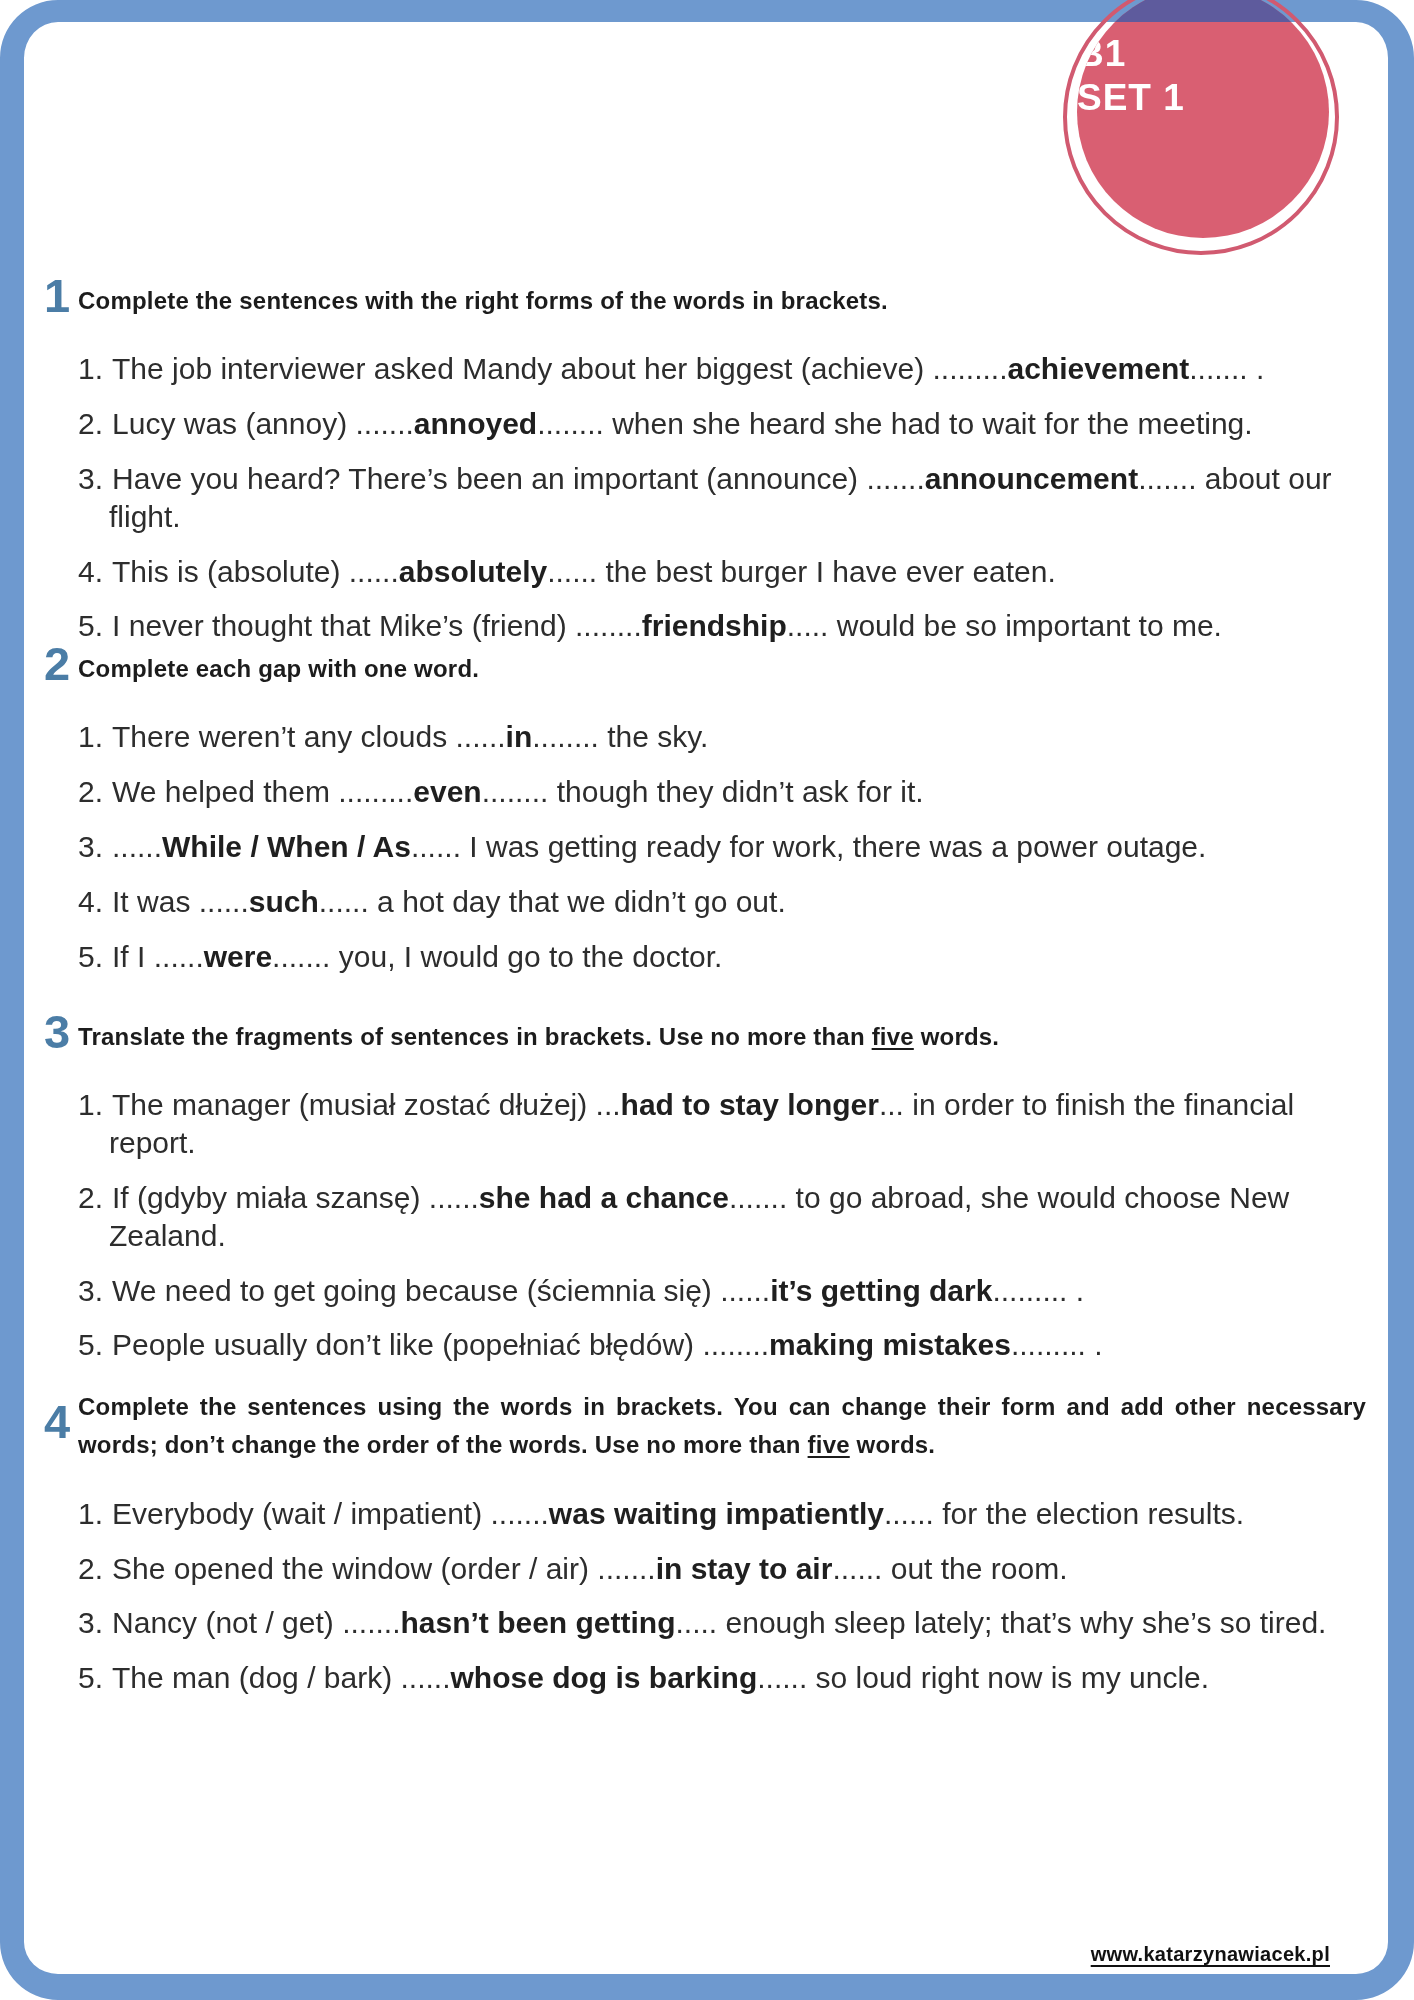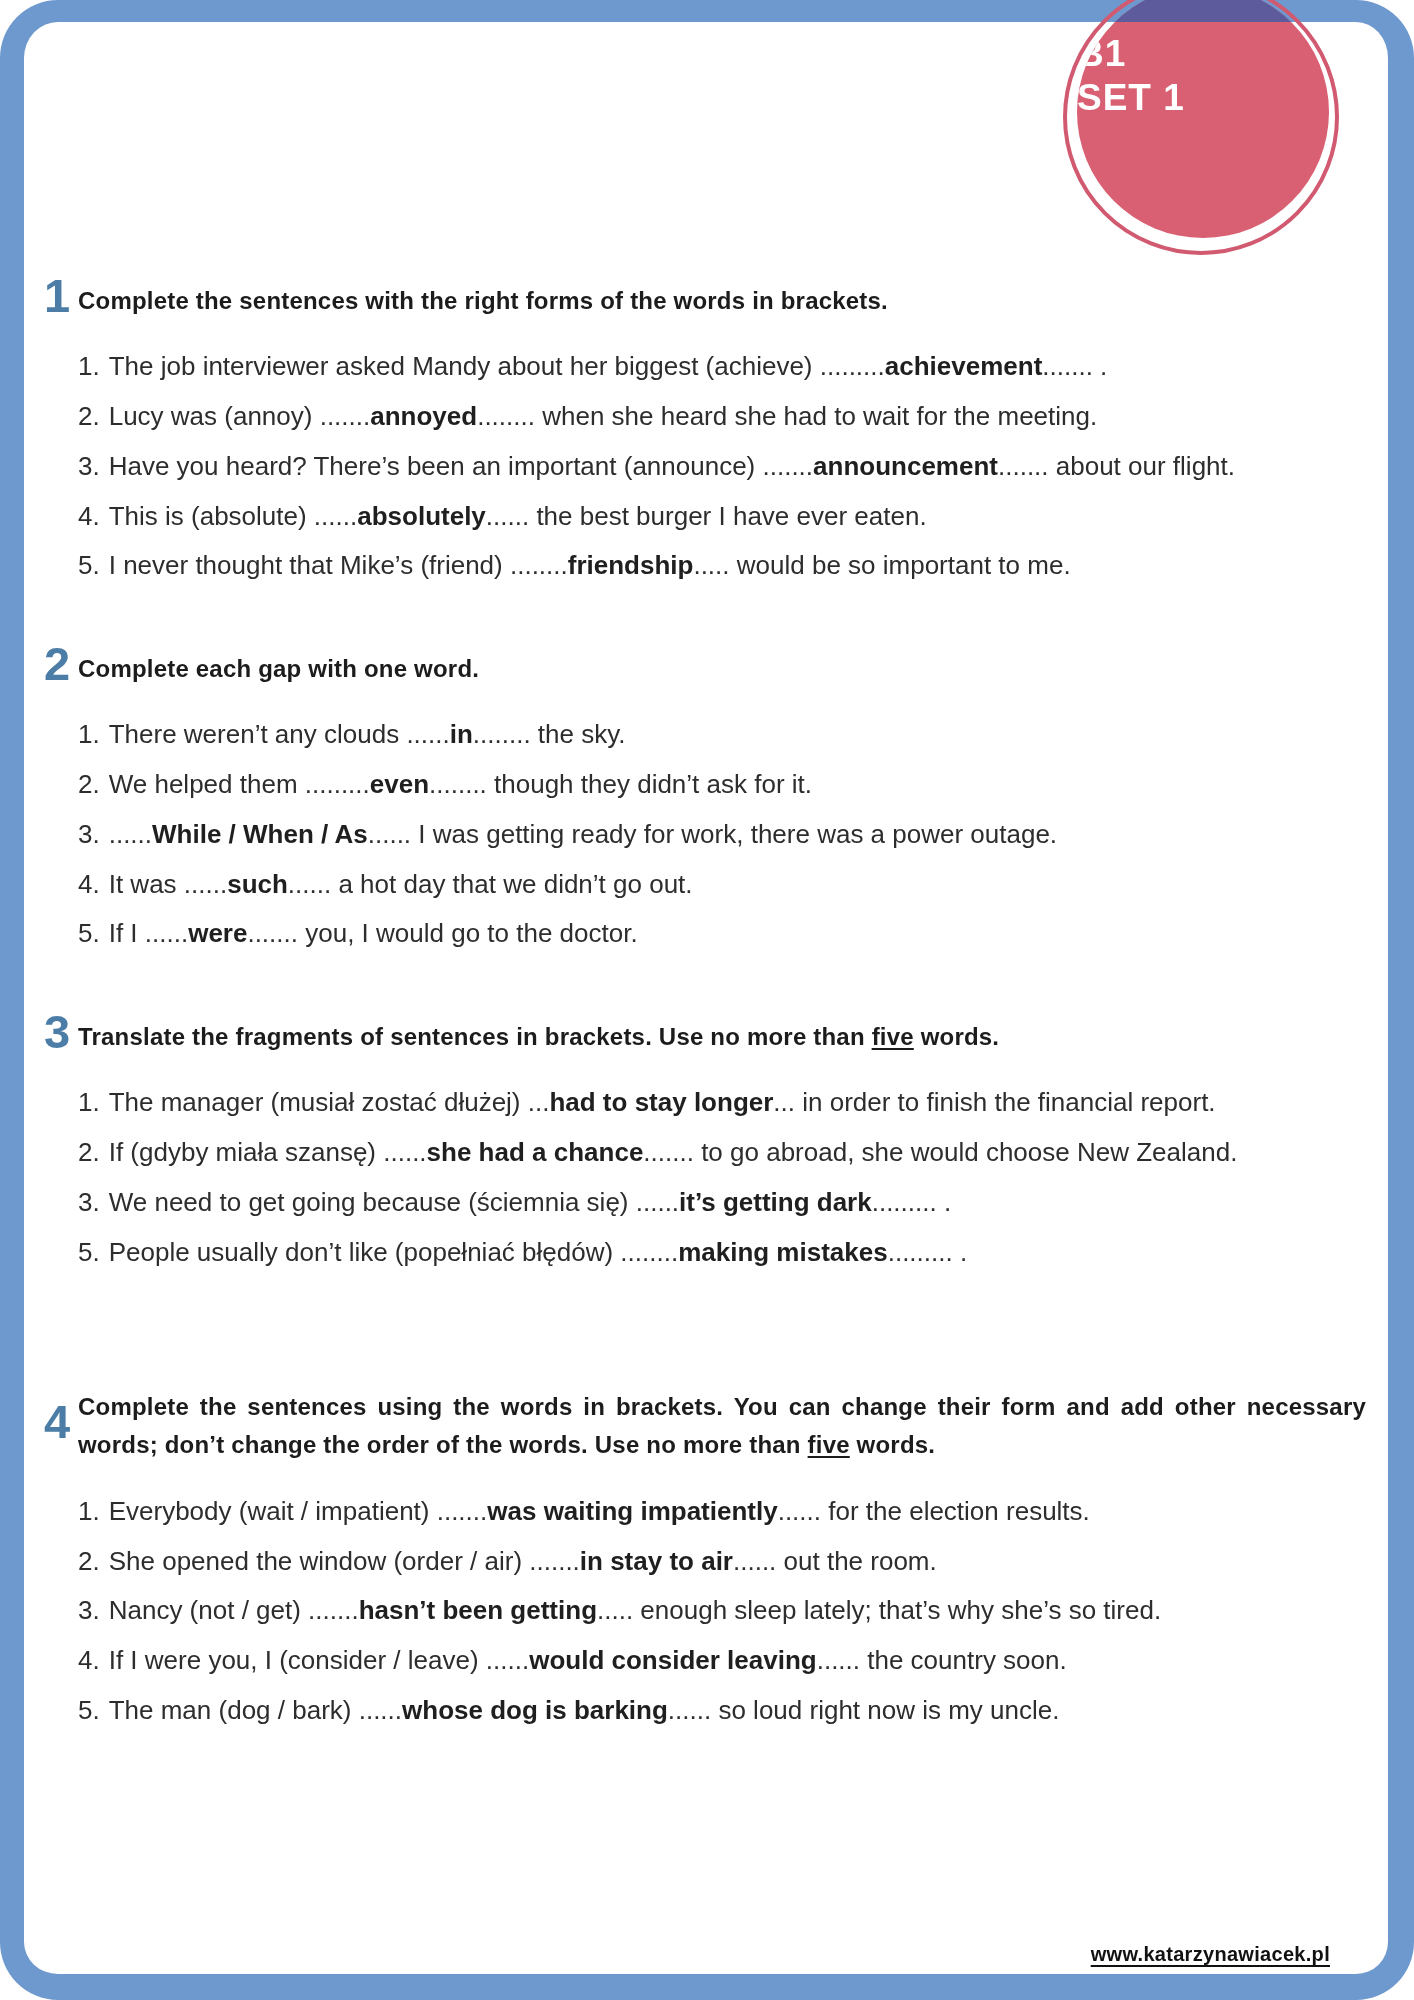--- a/index.html
+++ b/index.html
@@ -80,21 +80,21 @@
   .ex-title{
     font-size:24px;font-weight:bold;
     color:var(--ink);
     letter-spacing:0.2px;
     line-height:1.6;
     margin-bottom:30px;
   }
   .exercise.justify .ex-title{text-align:justify;}
   .items{color:var(--body-ink);}
   .item{
-    font-size:26px;
+    font-size:30px;
     line-height:1.26;
     margin-bottom:17px;
     padding-left:31px;
     text-indent:-31px;
   }
   .item .item-num{margin-right:9px;}
   .b{font-weight:bold;color:#1f1f1f;}
   .u{text-decoration:underline;text-underline-offset:3px;}
   
   .footer{
@@ -159,20 +159,19 @@
       </div>
   </section>
 
   <section class="exercise tall-num justify" style="top:1388px">
     <div class="ex-num">4</div>
     <h2 class="ex-title"><span>Complete the sentences using the words in brackets. You can change their form and add other necessary words; don’t change the order of the words. Use no more than </span><span class="u">five</span><span> words.</span></h2>
     <div class="items">
         <div class="item"><span class="item-num">1.</span><span>Everybody (wait / impatient) .......</span><span class="b">was waiting impatiently</span><span>...... for the election results.</span></div>
         <div class="item"><span class="item-num">2.</span><span>She opened the window (order / air) .......</span><span class="b">in stay to air</span><span>...... out the room.</span></div>
         <div class="item"><span class="item-num">3.</span><span>Nancy (not / get) .......</span><span class="b">hasn’t been getting</span><span>..... enough sleep lately; that’s why she’s so tired.</span></div>
-        <div class="item"><span class="item-num">4.</span><span>If I were you, I (consider / leave) ......</span><span class="b">would consider leaving</span><span>...... the country soon.</span></div>
         <div class="item"><span class="item-num">5.</span><span>The man (dog / bark) ......</span><span class="b">whose dog is barking</span><span>...... so loud right now is my uncle.</span></div>
       </div>
   </section>
 
   <a class="footer" href="#">www.katarzynawiacek.pl</a>
 
 </div>
 
 </body></html>

